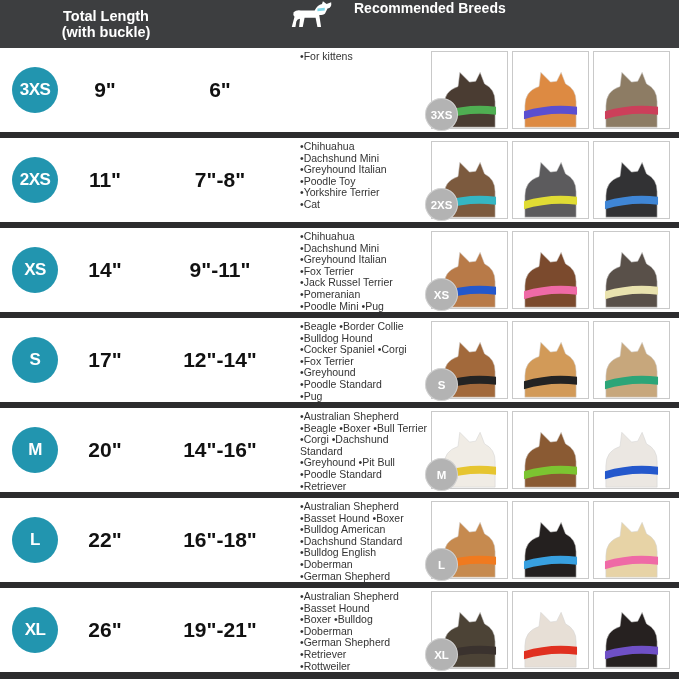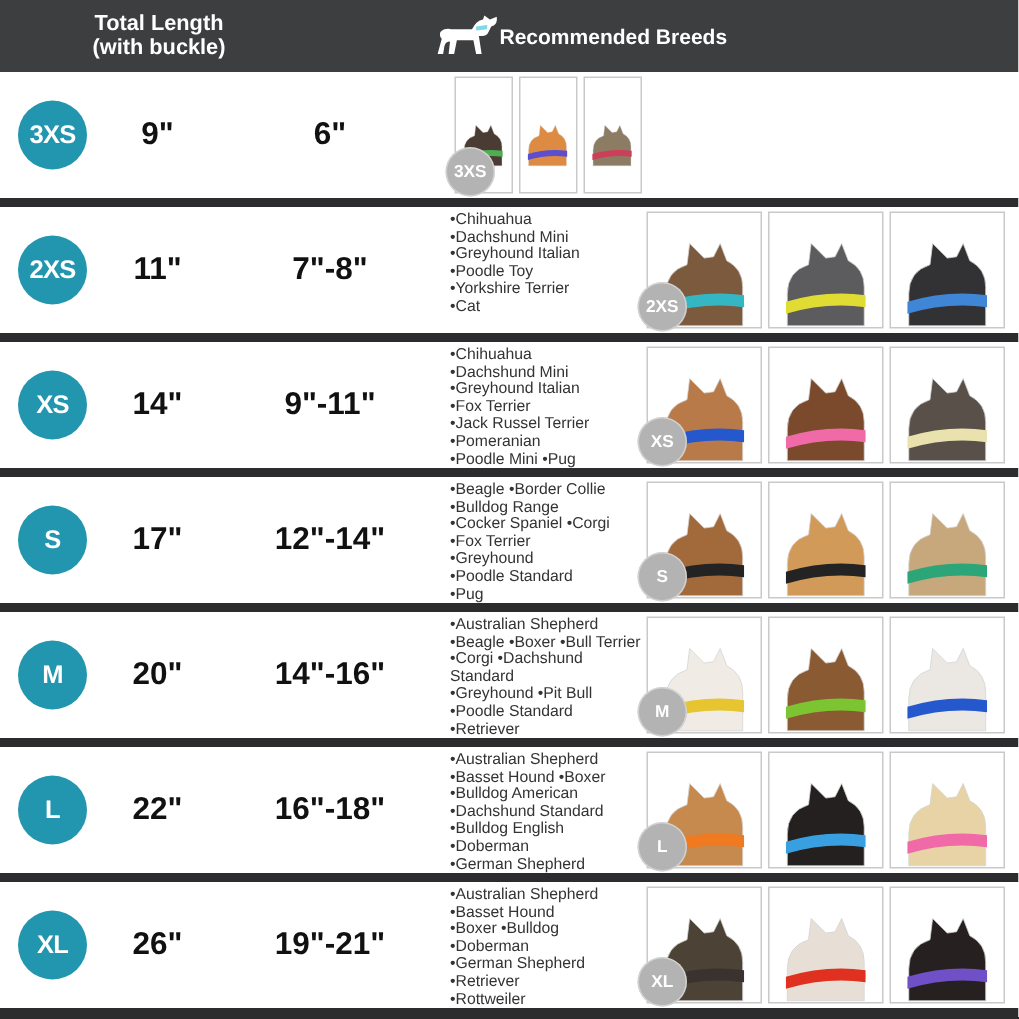--- a/index.html
+++ b/index.html
@@ -4,21 +4,21 @@
 <style>
   html,body{margin:0;padding:0;background:#fff;}
   body{width:679px;height:679px;overflow:hidden;font-family:"Liberation Sans",sans-serif;-webkit-font-smoothing:antialiased;}
 
   
   .hdr{position:relative;height:48px;background:#3d3e40;color:#fff;}
   .hdr .h-col{position:absolute;top:0;height:48px;display:flex;align-items:center;justify-content:center;
               text-align:center;font-weight:bold;font-size:14.5px;line-height:16px;white-space:pre-line;}
   .h-len{left:0;width:212px;}
   .h-neck{left:116px;width:214px;}
-  .h-breeds{position:absolute;left:289px;top:0;height:47px;display:flex;align-items:center;gap:0;}
+  .h-breeds{position:absolute;left:289px;top:0;height:47px;display:flex;align-items:flex-start;gap:21px;}
   .h-breeds .lbl{font-weight:bold;font-size:14px;}
   .dogicon{width:44px;height:30px;flex:0 0 auto;}
 
   
   .row{display:grid;grid-template-columns:70px 70px 160px 128px 1fr;height:84px;
        border-bottom:6px solid #2c2c2e;background:#fff;}
   .row:last-child{border-bottom:7px solid #2c2c2e;}
   .cell{display:flex;align-items:center;}
   .c-badge{justify-content:center;}
   .badge{width:46px;height:46px;border-radius:50%;background:#2295af;color:#fff;font-weight:bold;
@@ -50,20 +50,21 @@
 </div>
 
 <div id="rows-root">
 
   <div class="row">
     <div class="cell c-badge">
         <div class="badge">3XS</div>
       </div>
     <div class="cell c-num">9"</div>
     <div class="cell c-num">6"</div>
+    <div class="cell c-breeds">•For kittens</div>
     <div class="cell c-photos">
       <div class="photo" title="dark tabby kitten with green collar">
           <svg viewBox="0 0 78 74">
             <path fill="#4a3c32" stroke="#d4d4d4" stroke-width="0.6" d="M10 74 L10 50 Q10 33 26 28 L28 12 L39 23 L46 22 L51 12 L56 25 Q68 31 68 45 L68 74 Z"></path>
             <path fill="#4fae52" d="M9 56 Q39 47 69 51 L69 60 Q39 56 9 65 Z"></path>
           </svg>
         </div>
       <div class="photo" title="orange and white kitten with purple collar">
           <svg viewBox="0 0 78 74">
             <path fill="#dd8a42" stroke="#d4d4d4" stroke-width="0.6" d="M10 74 L10 50 Q10 33 26 28 L28 12 L39 23 L46 22 L51 12 L56 25 Q68 31 68 45 L68 74 Z"></path>
@@ -151,21 +152,21 @@
     </div>
   </div>
 
   <div class="row">
     <div class="cell c-badge">
         <div class="badge">S</div>
       </div>
     <div class="cell c-num">17"</div>
     <div class="cell c-num">12"-14"</div>
     <div class="cell c-breeds">•Beagle •Border Collie
-•Bulldog Range
+•Bulldog Hound
 •Cocker Spaniel •Corgi
 •Fox Terrier
 •Greyhound
 •Poodle Standard
 •Pug</div>
     <div class="cell c-photos">
       <div class="photo" title="beagle with black collar">
           <svg viewBox="0 0 78 74">
             <path fill="#a2693b" stroke="#d4d4d4" stroke-width="0.6" d="M10 74 L10 50 Q10 33 26 28 L28 12 L39 23 L46 22 L51 12 L56 25 Q68 31 68 45 L68 74 Z"></path>
             <path fill="#232323" d="M9 56 Q39 47 69 51 L69 60 Q39 56 9 65 Z"></path>

